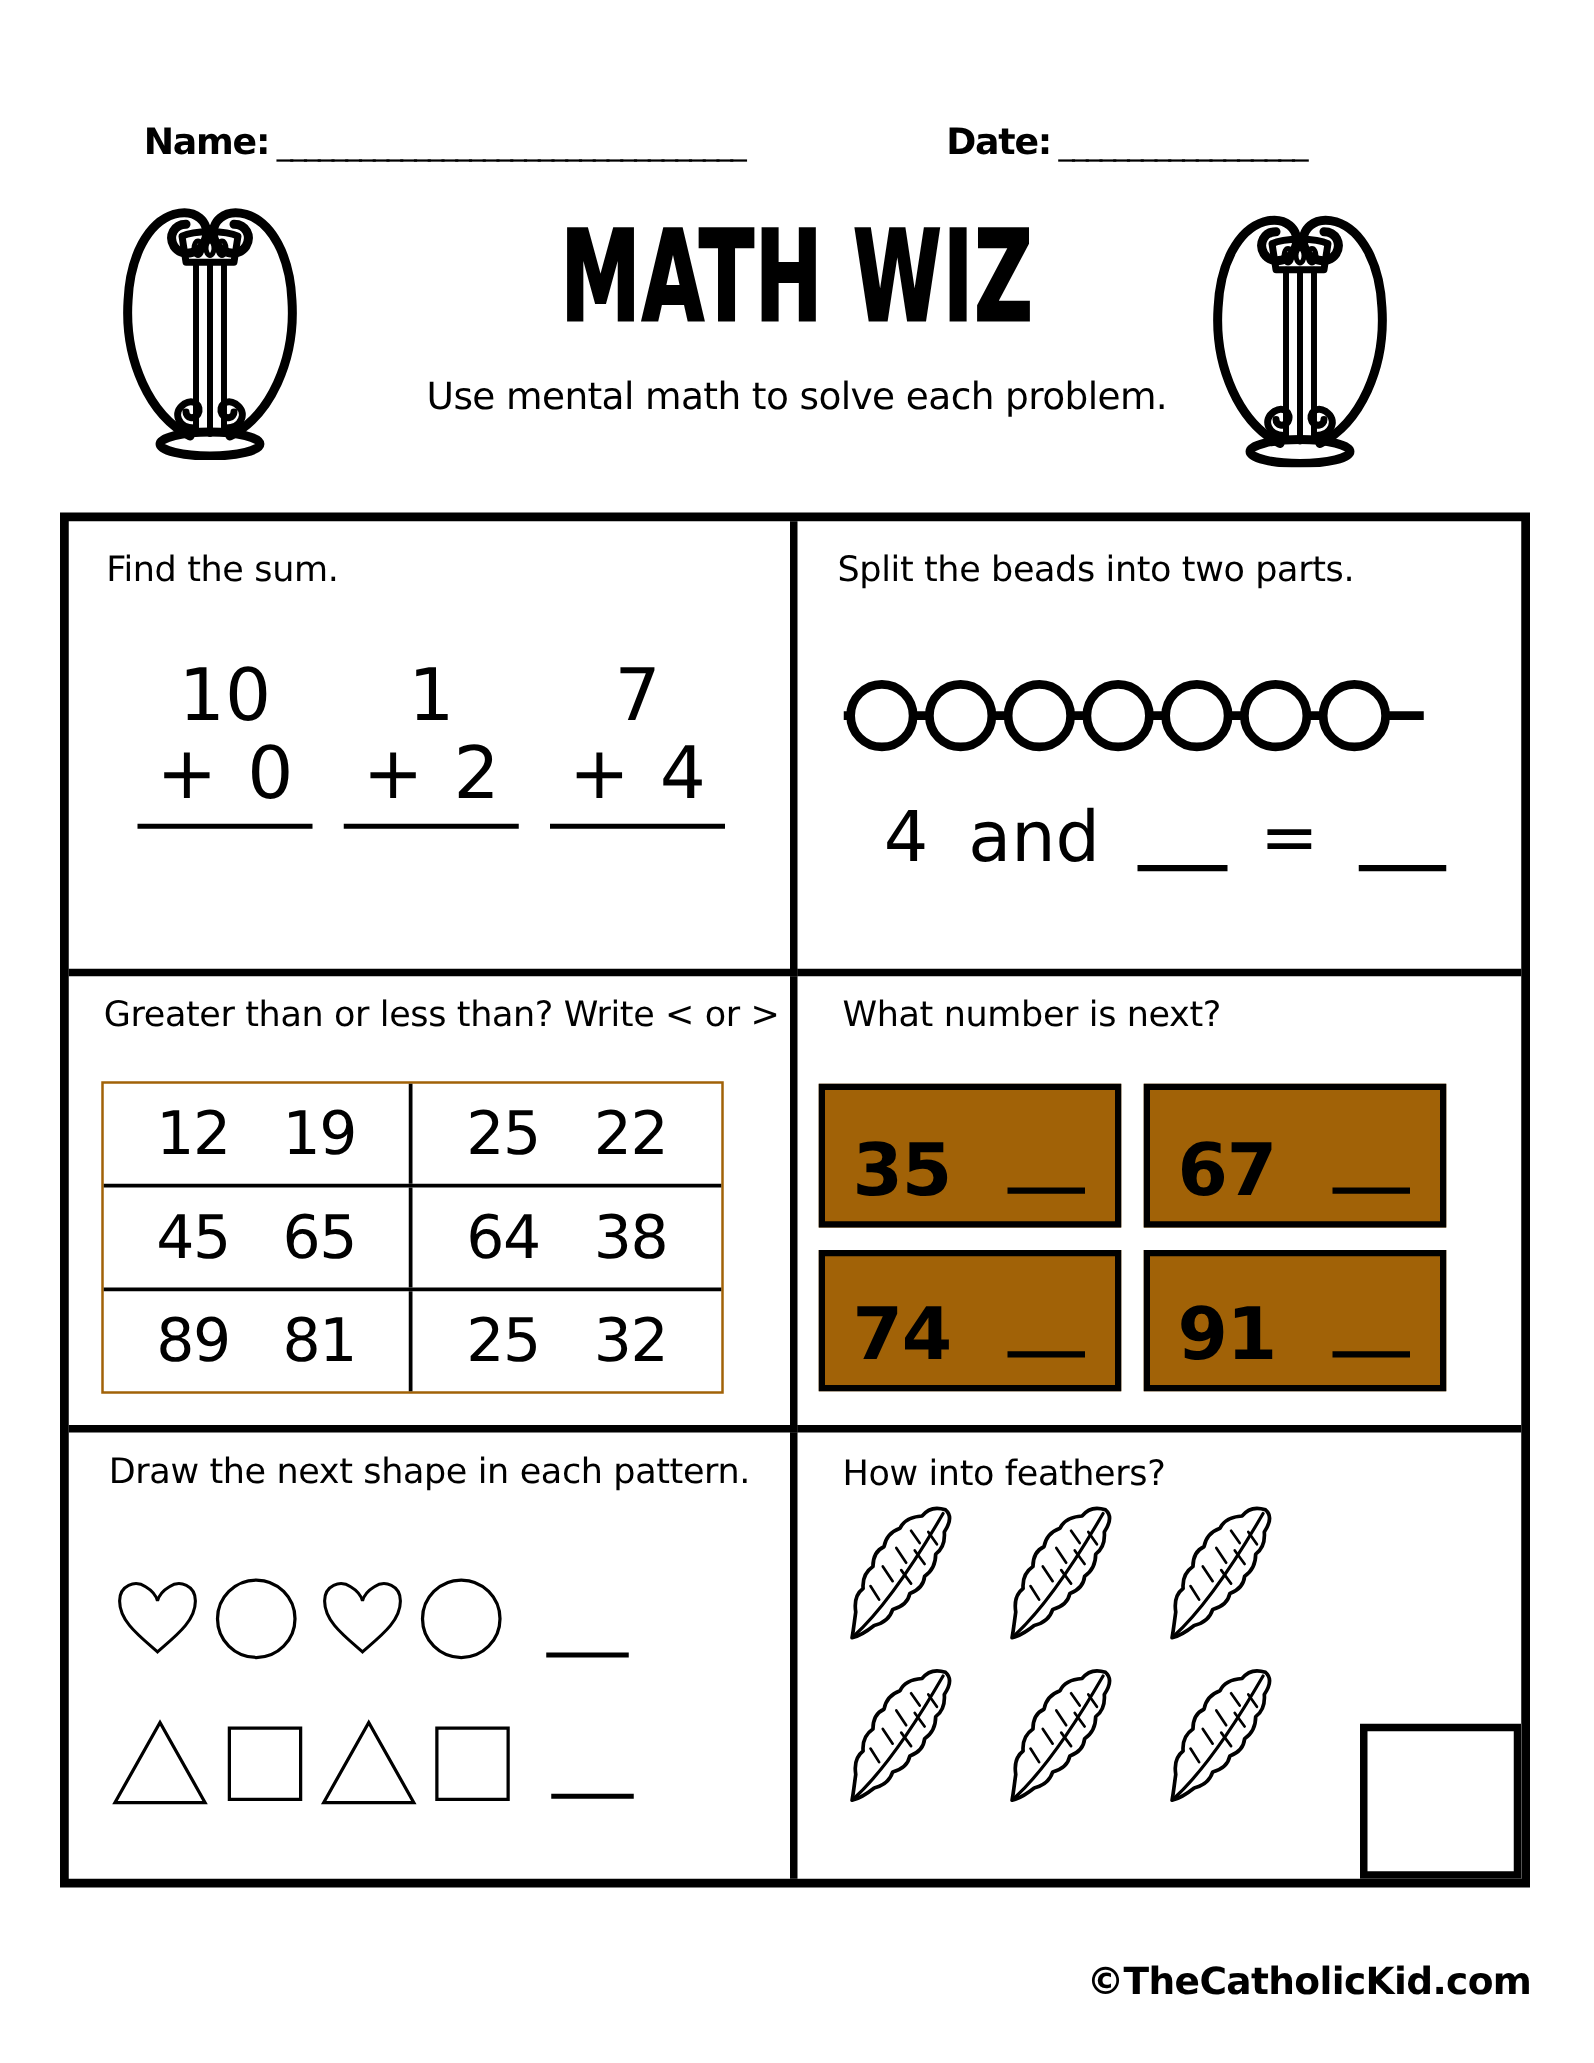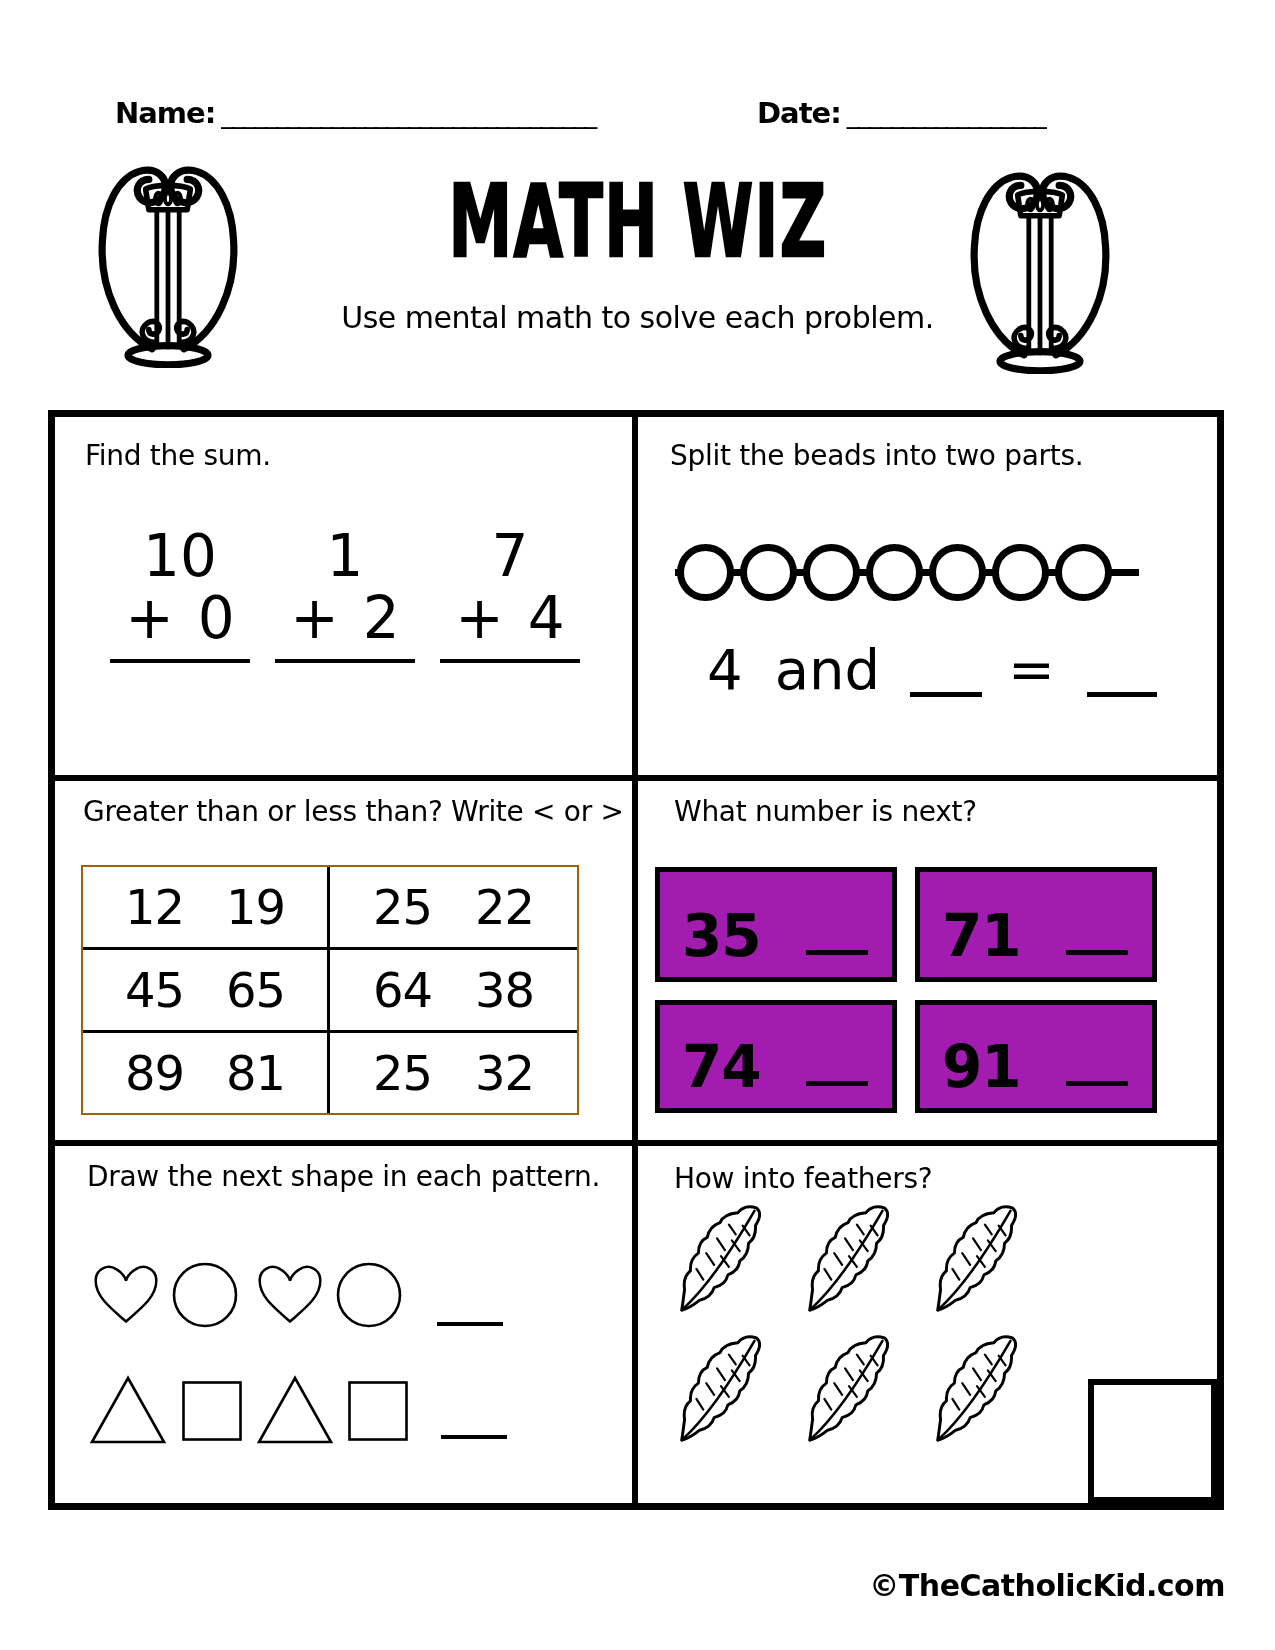--- a/index.html
+++ b/index.html
@@ -59,21 +59,21 @@
   .glt-table{position:absolute;left:26px;top:84px;width:498px;border:2px solid #a16207;box-sizing:border-box;}
   .glt-row{display:flex;height:80px;}
   .glt-row + .glt-row{border-top:3px solid #000;justify-content:center;}
   .glt-half{flex:0 0 244px;display:flex;align-items:center;justify-content:space-evenly;
             font-size:48px;letter-spacing:-1px;}
   .glt-half.right{flex:1;border-left:3px solid #000;}
 
   
   .nn-grid{position:absolute;left:17px;top:86px;display:grid;
            grid-template-columns:242px 242px;grid-template-rows:115px 113px;gap:18px 18px;}
-  .nn-box{position:relative;border:5px solid #000;box-sizing:border-box;background:#a21caf;}
+  .nn-box{position:relative;border:5px solid #000;box-sizing:border-box;background:#a16207;}
   .nn-num{position:absolute;left:22px;bottom:12px;font-size:58px;font-weight:bold;line-height:1;letter-spacing:-1px;}
   .nn-blank{position:absolute;left:146px;bottom:22px;width:62px;border-bottom:5px solid #000;}
 
   
   .shape{position:absolute;}
   .p-blank{position:absolute;border-bottom:4px solid #000;}
 
   
   .feather-grid{position:absolute;left:31px;top:54px;display:grid;
                 grid-template-columns:repeat(3,118px);grid-template-rows:126px 126px;gap:4px 10px;}
@@ -243,21 +243,21 @@
     </div>
 
     <div class="cell c4">
       <div class="prompt" style="left:36px;top:14px;">What number is next?</div>
       <div class="nn-grid">
         <div class="nn-box">
           <span class="nn-num">35</span>
           <span class="nn-blank"></span>
         </div>
         <div class="nn-box">
-          <span class="nn-num">71</span>
+          <span class="nn-num">67</span>
           <span class="nn-blank"></span>
         </div>
         <div class="nn-box">
           <span class="nn-num">74</span>
           <span class="nn-blank"></span>
         </div>
         <div class="nn-box">
           <span class="nn-num">91</span>
           <span class="nn-blank"></span>
         </div>

